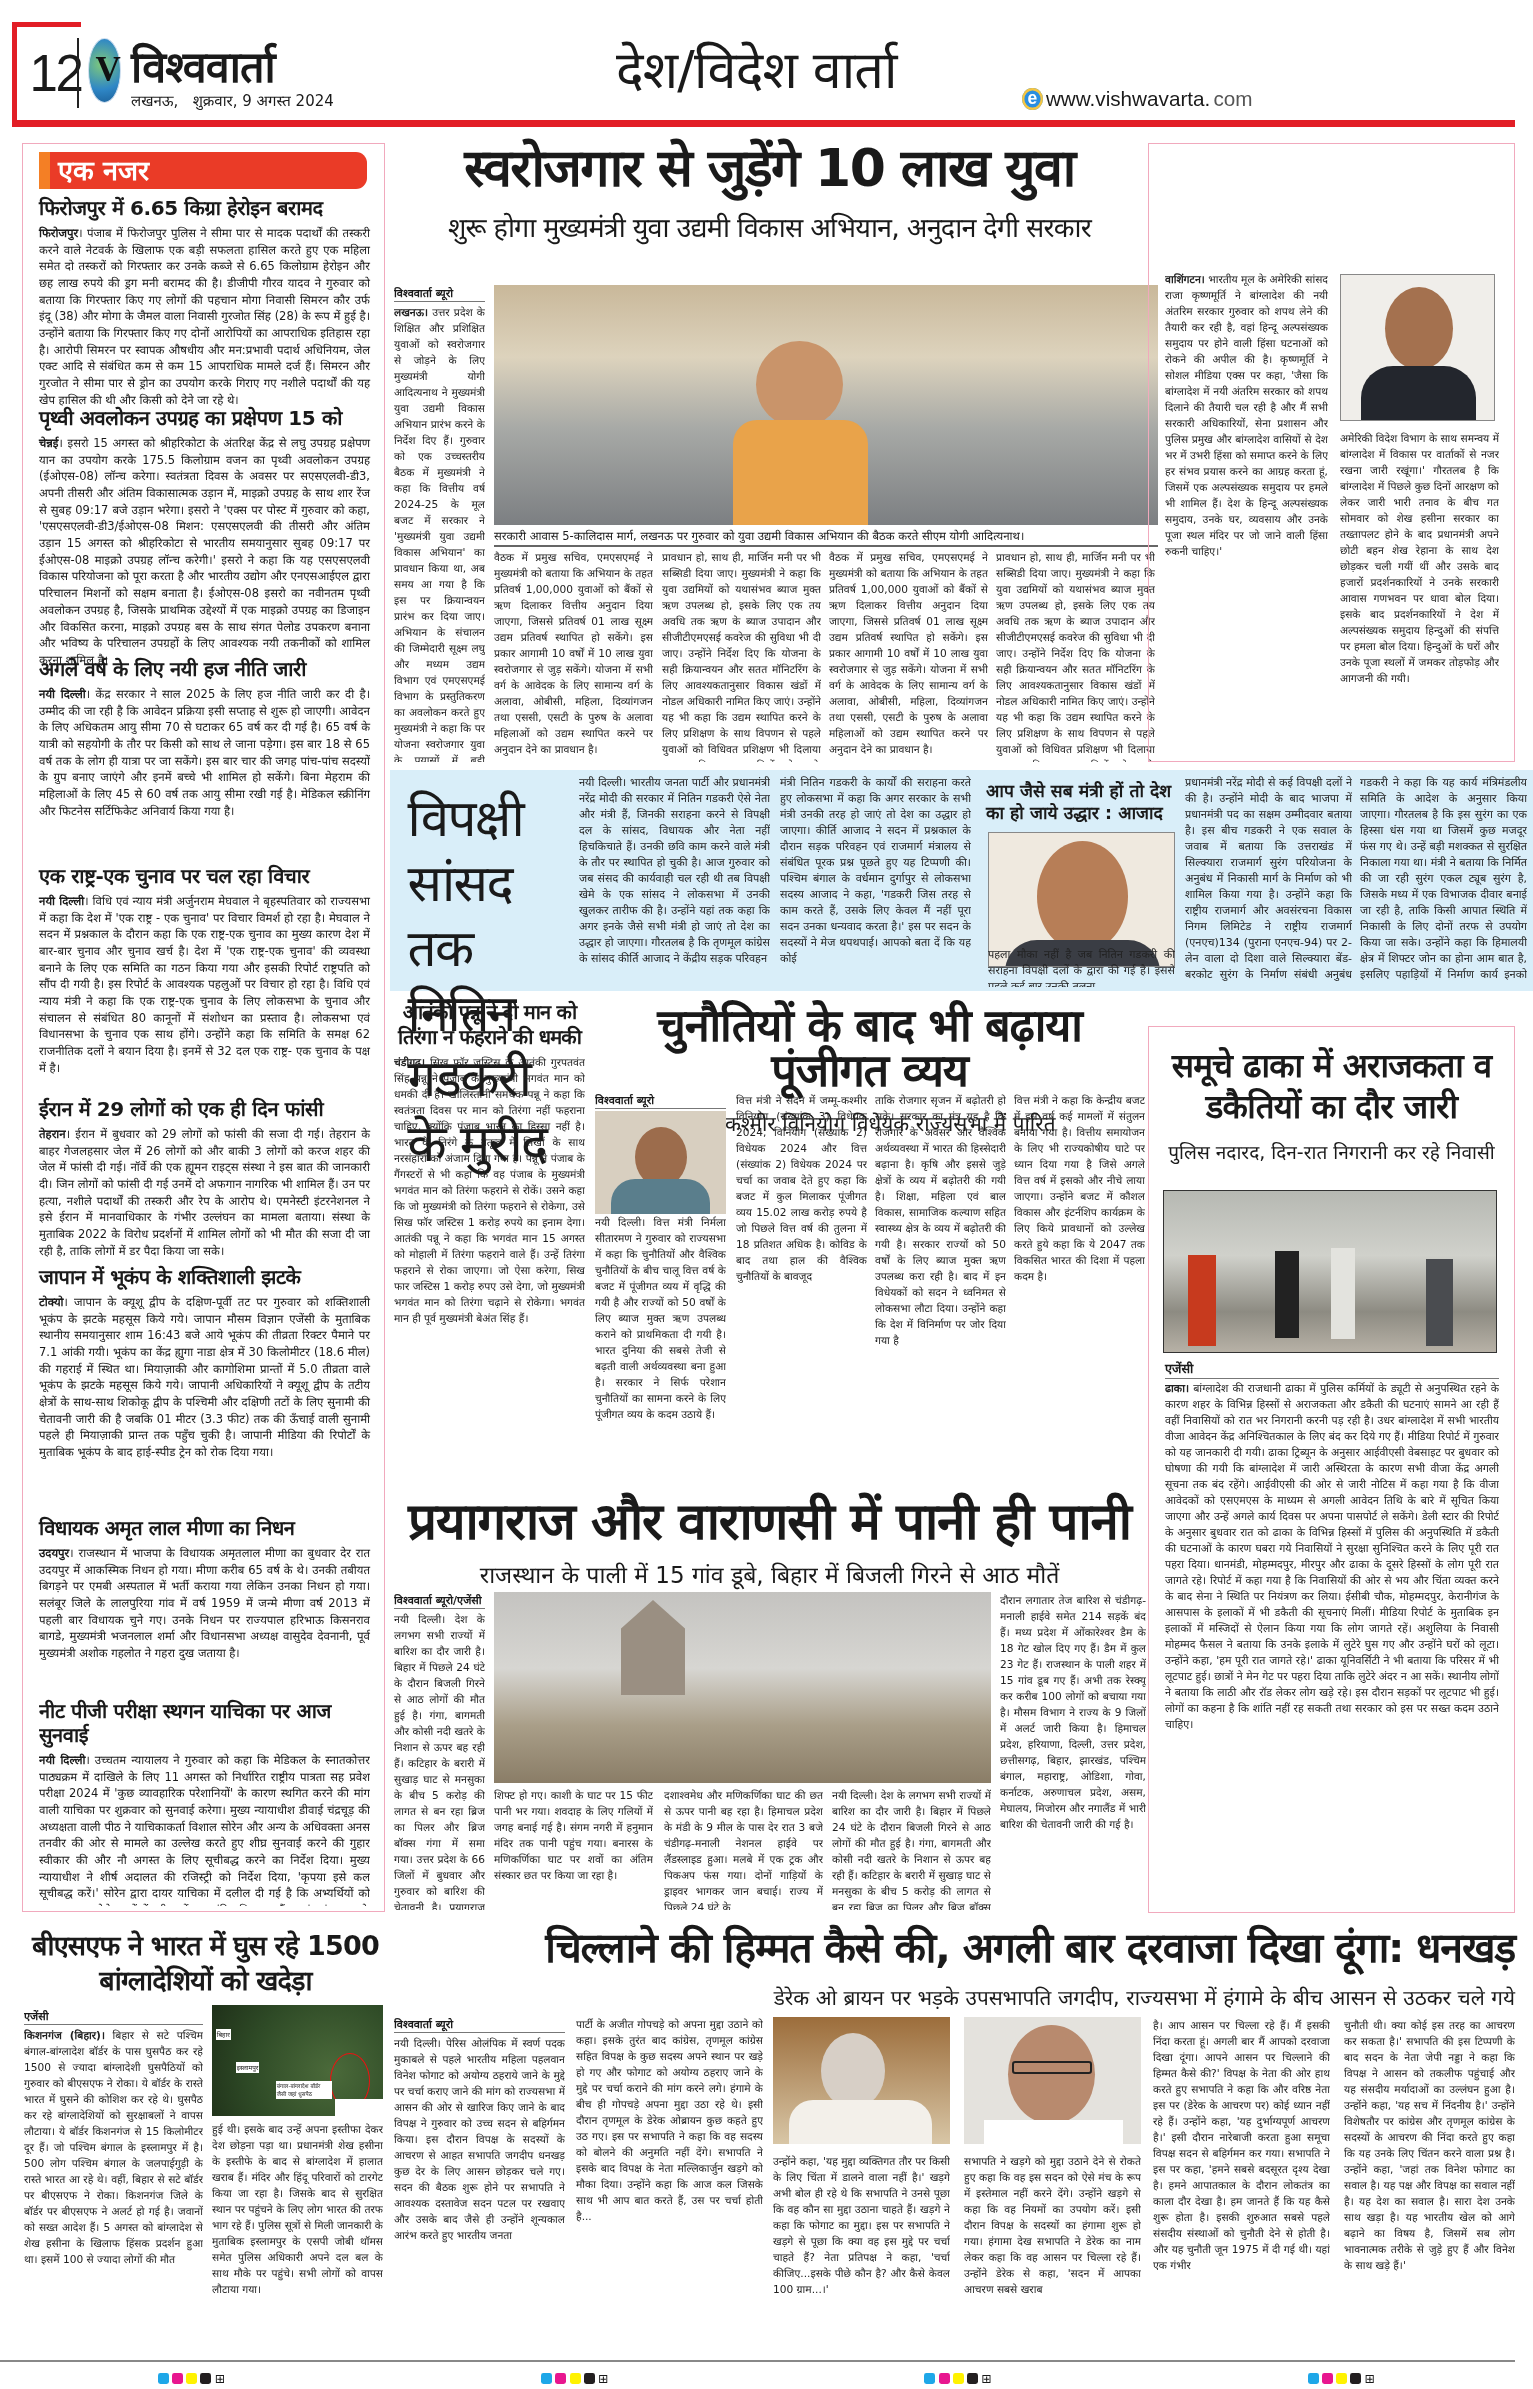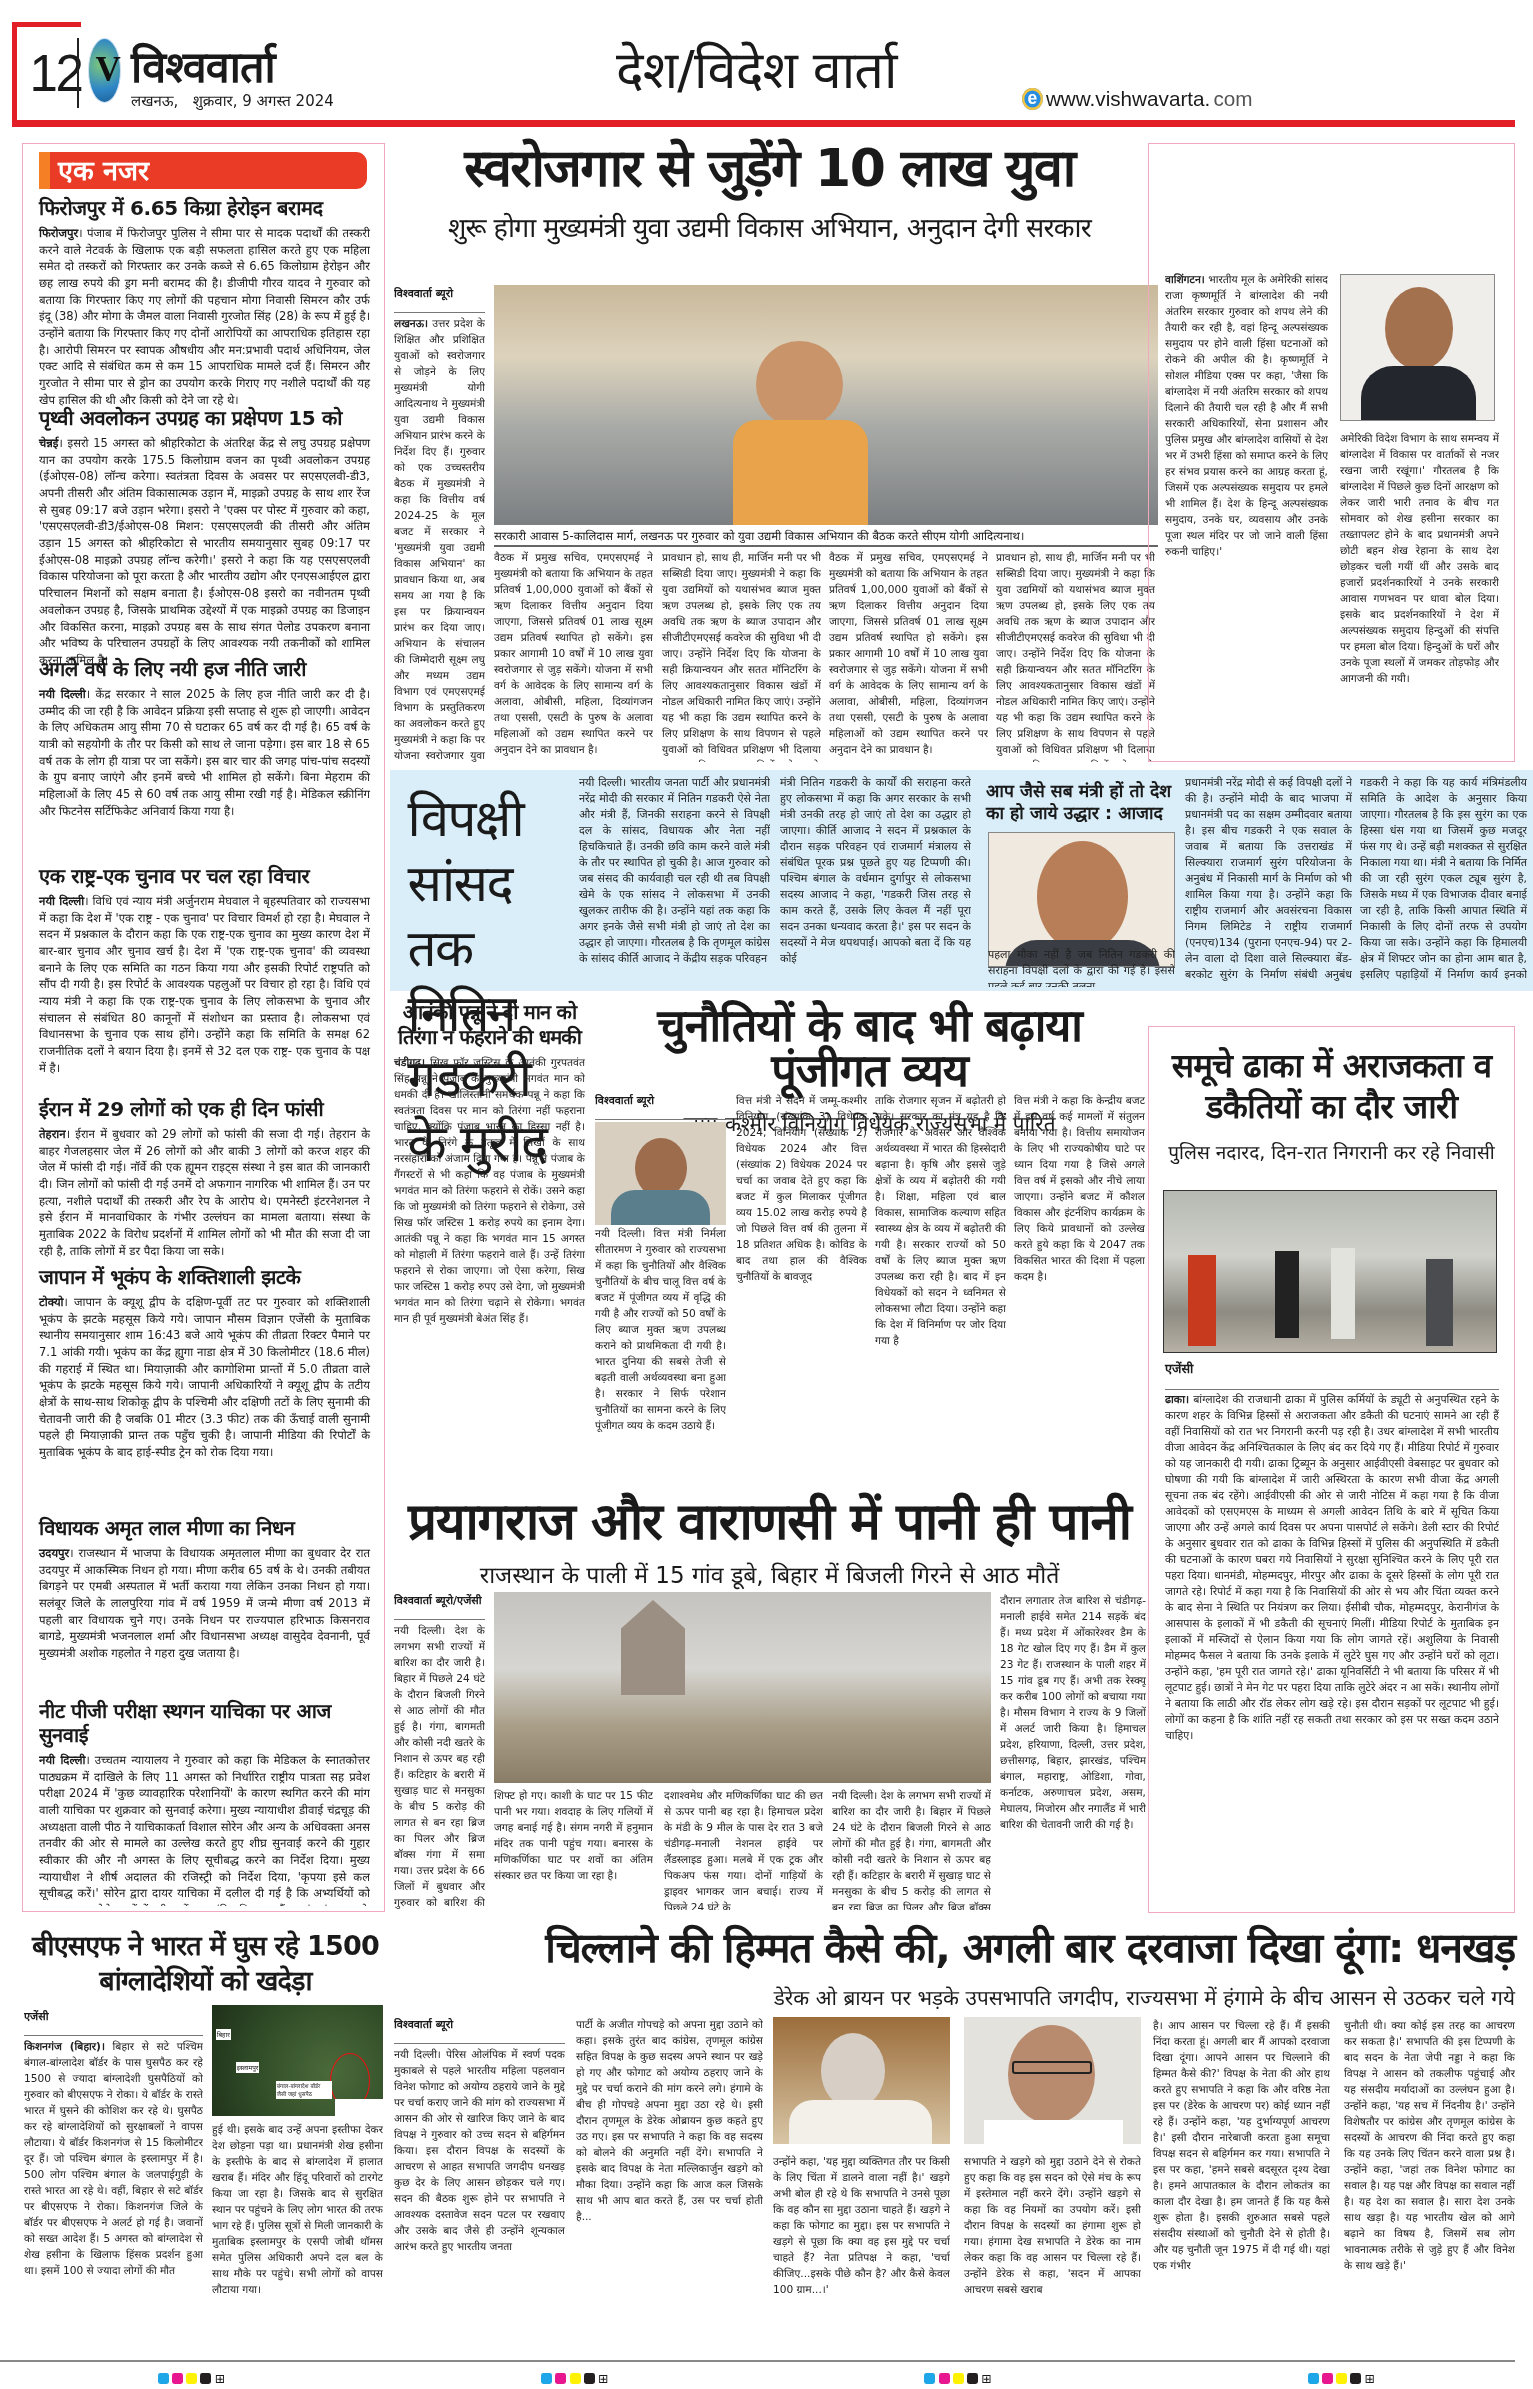--- a/index.html
+++ b/index.html
@@ -22,21 +22,21 @@
 .ekbox{left:22px;top:143px;width:363px;height:1769px}
 .ek-band{position:absolute;left:16px;top:8px;width:328px;height:37px;background:#ea3b27;border-radius:0 11px 11px 0;border-left:11px solid #f47f25}
 .ek-band span{color:#fff;font-size:27px;font-weight:700;line-height:37px;padding-left:8px}
 .brief{position:absolute;left:16px;width:331px}
 .brief h3{font-size:20px;font-weight:700;line-height:24px;margin-bottom:4.8px;letter-spacing:-0.4px}
 .brief p{font-size:11.5px;line-height:16.7px;text-align:justify}
 .brief p b{font-weight:700}
 .head-big{font-weight:700;letter-spacing:-1.6px;line-height:1}
 .col-text{font-size:10.6px;line-height:16px;text-align:justify;color:#222}
 .col-text b{font-weight:700}
-.byline{font-size:11px;font-weight:700;border-bottom:1.6px solid #777;padding-bottom:12px;margin-bottom:2.4px}
+.byline{font-size:11px;font-weight:700;border-bottom:1.6px solid #777;padding-bottom:1px;margin-bottom:2.4px}
 .photo{background:#9aa;position:absolute;overflow:hidden}
 .caption{font-size:11px;border-bottom:2.4px solid #666;padding-bottom:1.6px}
 .bluebox{left:390px;top:770px;width:1145px;height:221px;background:#d9eef9}
 .cmyk{display:flex;gap:3.2px;align-items:center}
 .cmyk i{display:inline-block;width:11px;height:11px;border-radius:2.4px}
 .ph-face{border-radius:50%;position:absolute}
 </style>
 </head>
 <body>
 

